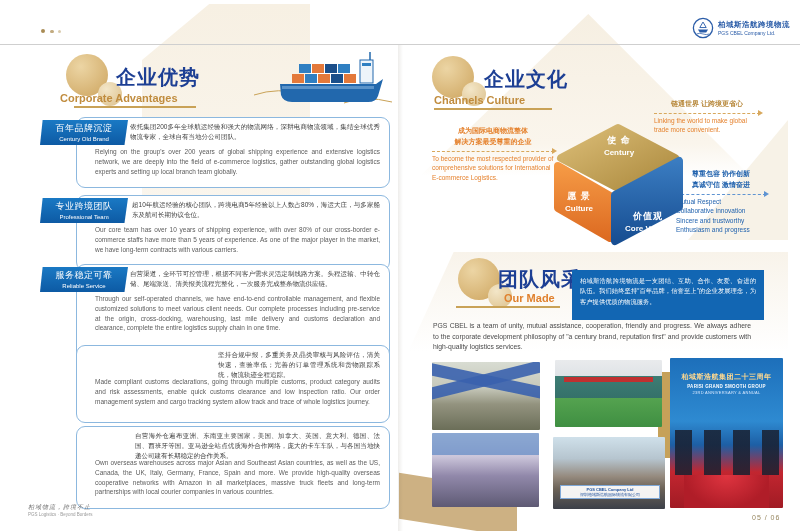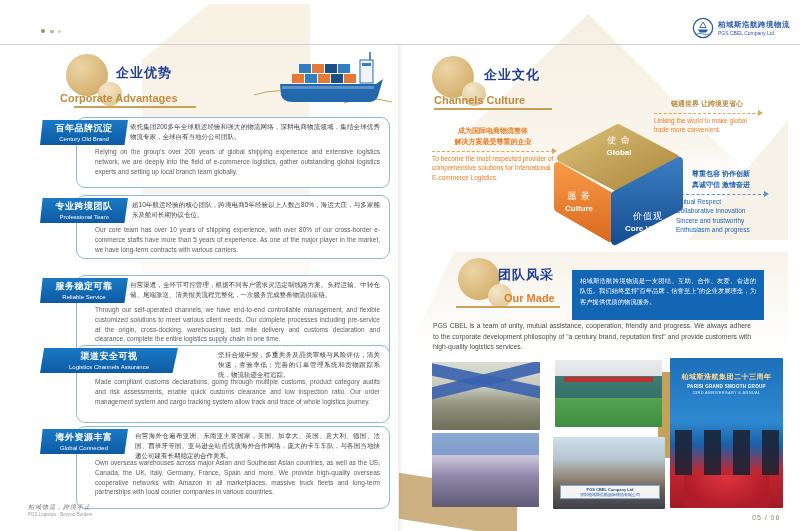--- a/index.html
+++ b/index.html
@@ -14,50 +14,50 @@
   .gold-block{left:658px;top:372px;width:70px;height:86px;background:#c6a159;z-index:0}
   .team-bg{left:408px;top:252px;width:380px;height:100px;background:linear-gradient(180deg,#f8f3ea,rgba(250,246,238,0));clip-path:polygon(12% 0,100% 0,100% 100%,0 100%);z-index:0}
   
   .top-rule{left:0;top:44px;width:800px;height:0;border-top:1px solid #cfcfcf;z-index:6}
   .fold{left:398px;top:45px;width:5px;height:486px;background:linear-gradient(90deg,rgba(90,80,60,.10),rgba(90,80,60,0));z-index:5}
   .dot{border-radius:50%;z-index:7}
   
   .circ{border-radius:50%;z-index:1}
   .c-big{width:42px;height:42px;background:radial-gradient(circle at 35% 30%,#ecd5a4,#cda45e)}
   .c-sm{width:24px;height:24px;background:radial-gradient(circle at 35% 30%,#f3e6c8,#dcc08b)}
-  .h-zh{font-size:13px;font-weight:bold;color:#1d3f94;letter-spacing:1px;z-index:2}
+  .h-zh{font-size:20px;font-weight:bold;color:#1d3f94;letter-spacing:1px;z-index:2}
   .h-en{font-size:11px;font-weight:bold;color:#c08c3e;z-index:2}
   .h-en.orange{color:#e0802d}
   .h-line{height:2px;background:#c9a257;z-index:2}
   
   .feature{position:absolute;left:40px;width:350px;z-index:2}
   .fbox{position:absolute;left:36px;right:0;top:0;bottom:0;border:1px solid #8cb8df;border-radius:9px;background:#fff}
   .flabel{position:absolute;left:0;top:3px;width:78px;background:linear-gradient(180deg,#1a79c4,#0d5aa4);color:#fff;text-align:center;padding:2px 5px 3px;clip-path:polygon(3% 0,100% 0,96% 100%,0 100%);z-index:3;box-shadow:1px 1px 2px rgba(0,40,90,.25)}
-  .flzh{font-size:9px;font-weight:bold;letter-spacing:.5px;white-space:nowrap}
+  .flzh{font-size:9px;font-weight:normal;letter-spacing:.5px;white-space:nowrap}
   .flen{font-size:6px;margin-top:1px;white-space:nowrap}
   .fzh{position:absolute;top:5px;right:10px;margin:0;font-size:6.5px;line-height:1.55;color:#404040;text-align:justify}
   .fen{position:absolute;left:55px;right:10px;margin:0;font-size:6.5px;line-height:1.5;color:#5c5c5c;text-align:justify}
   
   .logo{left:692px;top:17px;display:flex;align-items:center;z-index:3}
   .logo-txt{margin-left:4px;color:#2a5ca8}
   .logo-zh{font-size:7.5px;font-weight:bold;letter-spacing:.5px}
   .logo-en{font-size:5px}
   .cul-blk{z-index:3}
   .v-zh{font-size:7px;font-weight:bold;color:#e5822e;line-height:1.55;text-align:center;margin:0}
   .m-zh{font-size:7px;font-weight:bold;color:#b8893c;line-height:1.5;text-align:center;margin:0}
   .cv-zh{font-size:7px;font-weight:bold;color:#2263ae;line-height:1.55;text-align:center;margin:0}
   .blk-en{font-size:6.5px;line-height:1.5;margin:2px 0 0 0}
   .v-en,.m-en{color:#e5822e}
   .cv-en{color:#2263ae;line-height:1.45}
   .dash{position:relative;border-top:1px dashed #d8a85c;margin:3px 0 2px 0}
   .dash::after{content:'';position:absolute;right:-3px;top:-3.5px;border-left:5px solid #d8a85c;border-top:3px solid transparent;border-bottom:3px solid transparent}
   .dash.blue{border-top-color:#5f94d2}
   .dash.blue::after{border-left-color:#5f94d2}
   .face-lbl{position:absolute;text-align:center;color:#fff;z-index:4}
-  .face-zh{font-size:9px;font-weight:normal;letter-spacing:1px}
+  .face-zh{font-size:9px;font-weight:bold;letter-spacing:1px}
   .face-en{font-size:8px;font-weight:bold;margin-top:1px}
   .intro-box{left:572px;top:270px;width:192px;height:50px;background:#1266b3;color:#fff;padding:6px 8px;box-sizing:border-box;font-size:6.3px;line-height:1.65;z-index:3;text-align:justify}
   .team-en{left:433px;top:321px;width:318px;margin:0;font-size:6.8px;line-height:1.55;color:#4a4a4a;text-align:justify;z-index:3}
   
   .photo{position:absolute;z-index:2;overflow:hidden;border-radius:1px}
   .p1{background:linear-gradient(180deg,#d8dcd2 0%,#c6c8ba 38%,#93937f 62%,#6b6e58 100%)}
   .p1 .banner{position:absolute;width:120%;height:12px;background:#3a62ae;opacity:.9}
   .p2{background:linear-gradient(180deg,#e9ebed 0%,#dfe3e6 24%,#3d7d74 24%,#35716a 56%,#55a350 56%,#3f8f42 100%)}
   .p2 .redstrip{position:absolute;left:8%;top:26%;width:84%;height:7%;background:#c03030}
   .p3{background:linear-gradient(180deg,#e6e3ea 0%,#cbc5da 32%,#9188aa 58%,#5e5a74 100%)}
@@ -124,56 +124,48 @@
 <div class="feature" style="top:117px;height:71px">
   <div class="fbox"></div>
   <div class="flabel">
     <div class="flzh">百年品牌沉淀</div>
     <div class="flen">Century Old Brand</div>
   </div>
   <p class="fzh" style="left:90px">依托集团200多年全球航运经验和强大的物流网络，深耕电商物流领域，集结全球优秀物流专家，全球自有当地分公司团队。</p>
   <p class="fen" style="top:30px">Relying on the group's over 200 years of global shipping experience and extensive logistics network, we are deeply into the field of e-commerce logistics, gather outstanding global logistics experts and setting up local branch team globally.</p>
 </div>
 
-<div class="feature" style="top:195px;height:64px">
+<div class="feature" style="top:195px;height:76px">
   <div class="fbox"></div>
   <div class="flabel">
     <div class="flzh">专业跨境团队</div>
     <div class="flen">Professional Team</div>
   </div>
   <p class="fzh" style="left:92px">超10年航运经验的核心团队，跨境电商5年经验以上人数占80%，海运大庄，与多家船东及航司长期协议仓位。</p>
   <p class="fen" style="top:30px">Our core team has over 10 years of shipping experience, with over 80% of our cross-border e-commerce staffs have more than 5 years of experience. As one of the major player in the market, we have long-term contracts with various carriers.</p>
 </div>
 
-<div class="feature" style="top:275px;height:101px">
+<div class="feature" style="top:264px;height:101px">
   <div class="fbox"></div>
   <div class="flabel">
     <div class="flzh">服务稳定可靠</div>
     <div class="flen">Reliable Service</div>
   </div>
   <p class="fzh" style="left:90px">自营渠道，全环节可控管理，根据不同客户需求灵活定制线路方案。头程运输、中转仓储、尾端派送、清关报关流程完整化，一次服务完成整条物流供应链。</p>
   <p class="fen" style="top:30px">Through our self-operated channels, we have end-to-end controllable management, and flexible customized solutions to meet various client needs. Our complete processes including pre-service at the origin, cross-docking, warehousing, last mile delivery and customs declaration and clearance, complete the entire logistics supply chain in one time.</p>
 </div>
 
 <div class="feature" style="top:345px;height:78px">
   <div class="fbox"></div>
-  <div class="flabel" style="width:128px">
-    <div class="flzh">渠道安全可视</div>
-    <div class="flen">Logistics Channels Assurance</div>
-  </div>
   <p class="fzh" style="left:178px">坚持合规申报，多重关务及品类审核与风险评估，清关快速，查验率低；完善的订单管理系统和货物跟踪系统，物流轨迹全程追踪。</p>
   <p class="fen" style="top:32px">Made compliant customs declarations, going through multiple customs, product category audits and risk assessments, enable quick customs clearance and low inspection ratio. Our order management system and cargo tracking system allow track and trace of whole logistics journey.</p>
 </div>
 
 <div class="feature" style="top:426px;height:83px">
   <div class="fbox"></div>
-  <div class="flabel">
-    <div class="flzh">海外资源丰富</div>
-    <div class="flen">Global Connected</div>
-  </div>
   <p class="fzh" style="left:95px">自营海外仓遍布亚洲、东南亚主要国家，美国、加拿大、英国、意大利、德国、法国、西班牙等国。亚马逊全站点优质海外合作网络，庞大的卡车车队，与各国当地快递公司建有长期稳定的合作关系。</p>
   <p class="fen" style="top:32px">Own overseas warehouses across major Asian and Southeast Asian countries, as well as the US, Canada, the UK, Italy, Germany, France, Spain and more. We provide high-quality overseas cooperative networks with Amazon in all marketplaces, massive truck fleets and long-term partnerships with local courier companies in various countries.</p>
 </div>
 
 <div class="abs foot-zh" style="left:28px;top:503px;z-index:2">柏域物流，跨境不止</div>
 <div class="abs foot-en" style="left:28px;top:512px;z-index:2">PGS Logistics · Beyond Borders</div>
 
 <div class="abs logo">
   <svg width="22" height="22" viewBox="0 0 24 24">
     <circle cx="12" cy="12" r="10.5" fill="#fff" stroke="#2a5ca8" stroke-width="1.4"></circle>
@@ -232,21 +224,21 @@
         <stop offset="0" stop-color="#3a7cc1"></stop>
         <stop offset="1" stop-color="#174e92"></stop>
       </linearGradient>
   </defs>
   <polygon points="70,6 127,36 70,66 13,36" fill="url(#gGold)" stroke="url(#gGold)" stroke-width="8" stroke-linejoin="round"></polygon>
   <polygon points="10,44 62,74 62,116 10,86" fill="url(#gOrange)" stroke="url(#gOrange)" stroke-width="8" stroke-linejoin="round"></polygon>
   <polygon points="67,73 131,39 131,85 67,119" fill="url(#gBlue)" stroke="url(#gBlue)" stroke-width="8" stroke-linejoin="round"></polygon>
 </svg>
 <div class="face-lbl" style="left:586px;top:134px;width:66px">
   <div class="face-zh">使 命</div>
-  <div class="face-en">Global</div>
+  <div class="face-en">Century</div>
 </div>
 <div class="face-lbl" style="left:550px;top:190px;width:58px">
   <div class="face-zh">愿 景</div>
   <div class="face-en">Culture</div>
 </div>
 <div class="face-lbl" style="left:606px;top:210px;width:84px">
   <div class="face-zh">价值观</div>
   <div class="face-en">Core Values</div>
 </div>
 

